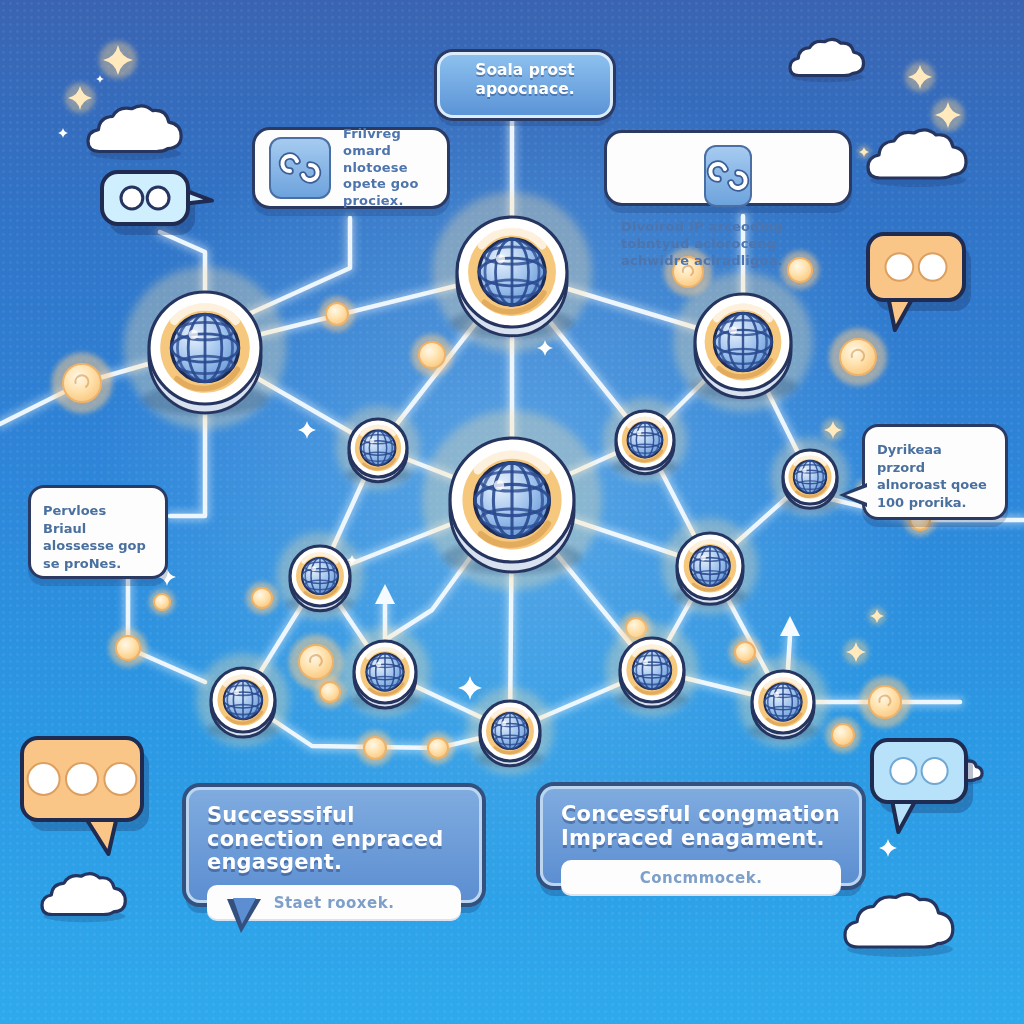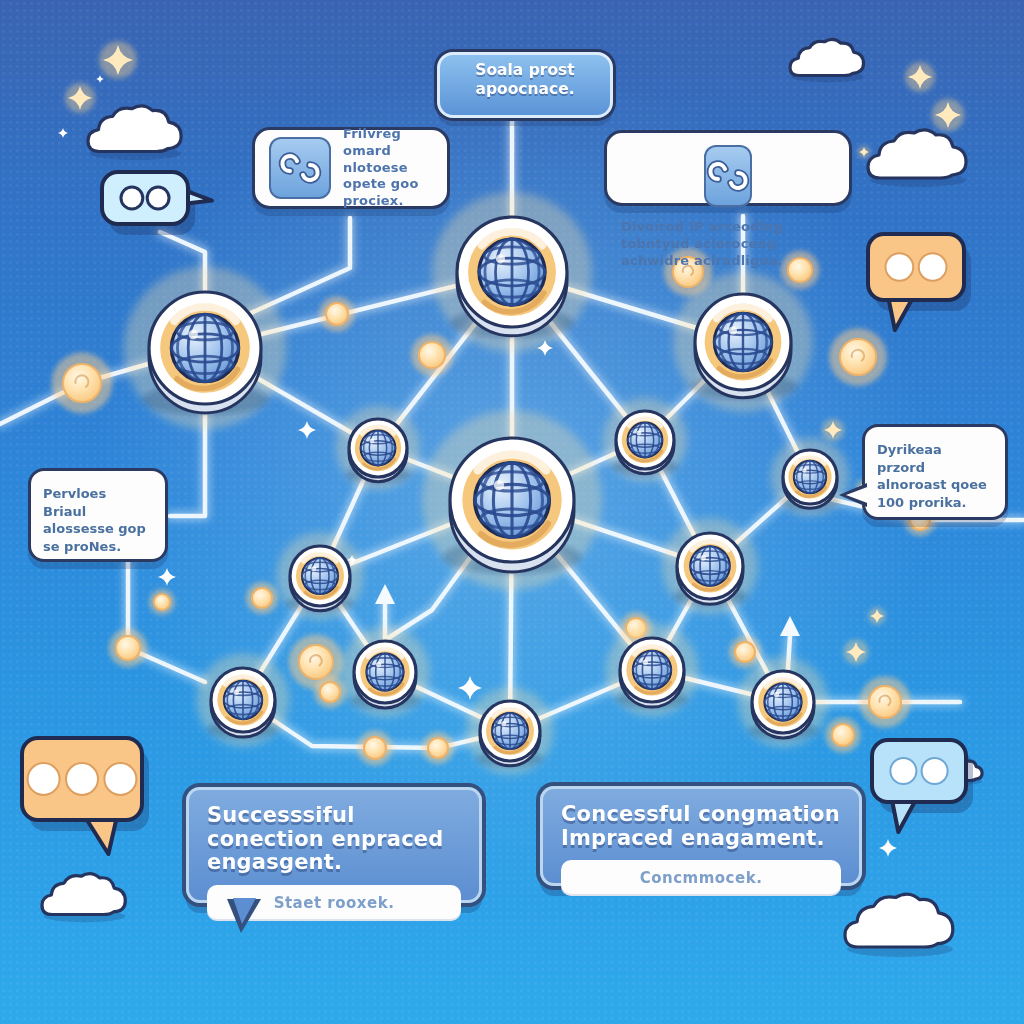--- a/index.html
+++ b/index.html
@@ -31,21 +31,21 @@
   .card-tr{left:604px;top:130px;width:248px;height:76px;flex-direction:column;}
   .card-icon{flex:0 0 58px;height:58px;border-radius:12px;
     background:linear-gradient(180deg,#a6cbf0,#6da3dd);
     border:2.5px solid #4a6fa5;display:flex;align-items:center;justify-content:center;}
   .card-text{color:#4d74ad;font-weight:700;font-size:13px;line-height:1.3;letter-spacing:.2px;}
 
   
   .whitebox{background:#fdfdfd;border:3px solid #2b3a63;border-radius:16px;
     box-shadow:0 7px 0 rgba(25,45,95,.22);color:#49709f;font-weight:700;
     font-size:13px;line-height:1.35;padding:14px 12px;}
-  .box-ml{left:28px;top:468px;width:140px;height:94px;}
+  .box-ml{left:28px;top:485px;width:140px;height:94px;}
   .bubble-mr{left:862px;top:398px;width:146px;height:96px;margin-top:26px;}
   .tail-left-outline{position:absolute;left:-26px;bottom:10px;width:0;height:0;
     border-style:solid;border-width:12px 28px 12px 0;
     border-color:transparent #2b3a63 transparent transparent;}
   .tail-left-fill{position:absolute;left:-19px;bottom:13px;width:0;height:0;
     border-style:solid;border-width:9px 24px 9px 0;
     border-color:transparent #fdfdfd transparent transparent;}
 
   
   .banner{background:linear-gradient(180deg,#7fabdf,#5c8ed1);border-radius:14px;

